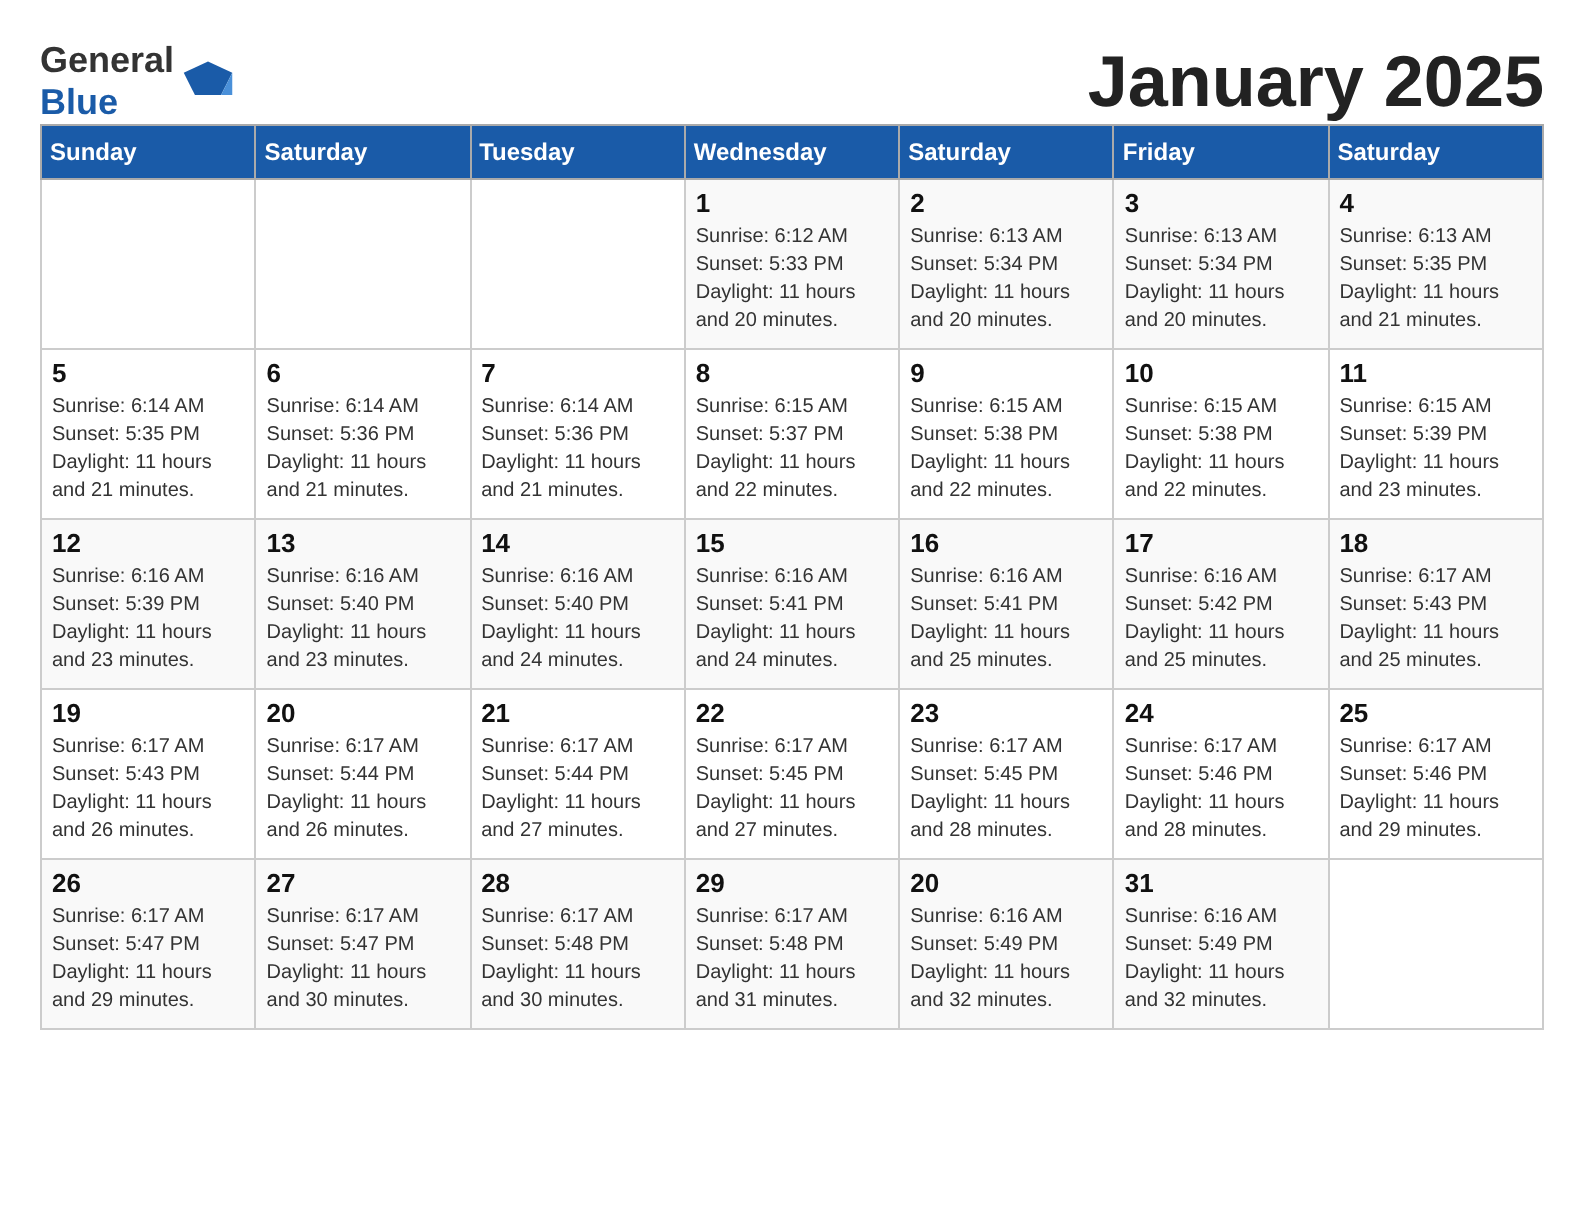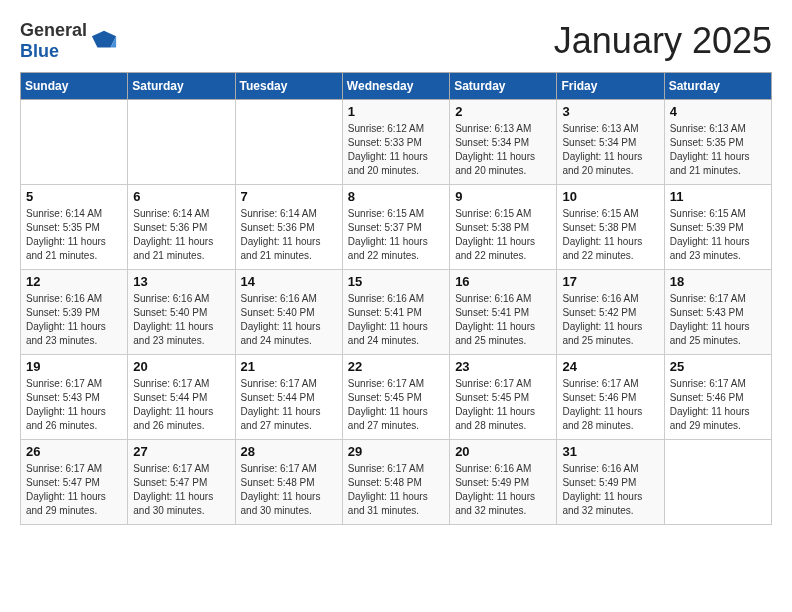--- a/index.html
+++ b/index.html
@@ -7,21 +7,20 @@
       font-family: Arial, sans-serif;
       background: #fff;
       width: 792px;
       min-height: 612px;
       padding: 20px;
     }
     .header-area {
       display: flex;
       justify-content: space-between;
       align-items: flex-start;
-      margin-bottom: 10px;
     }
     .logo {
       display: flex;
       align-items: center;
     }
     .logo-text-general {
       font-size: 18px;
       font-weight: bold;
       color: #333;
     }
@@ -34,21 +33,21 @@
     .logo-icon {
       width: 28px;
       height: 28px;
       margin-left: 3px;
     }
     .title-area {
       text-align: right;
     }
     .month-title {
       font-size: 36px;
-      font-weight: normal;
+      font-weight: bold;
       color: #222;
     }
     .location-title {
       font-size: 16px;
       color: #444;
     }
     table {
       width: 100%;
       border-collapse: collapse;
       table-layout: fixed;

